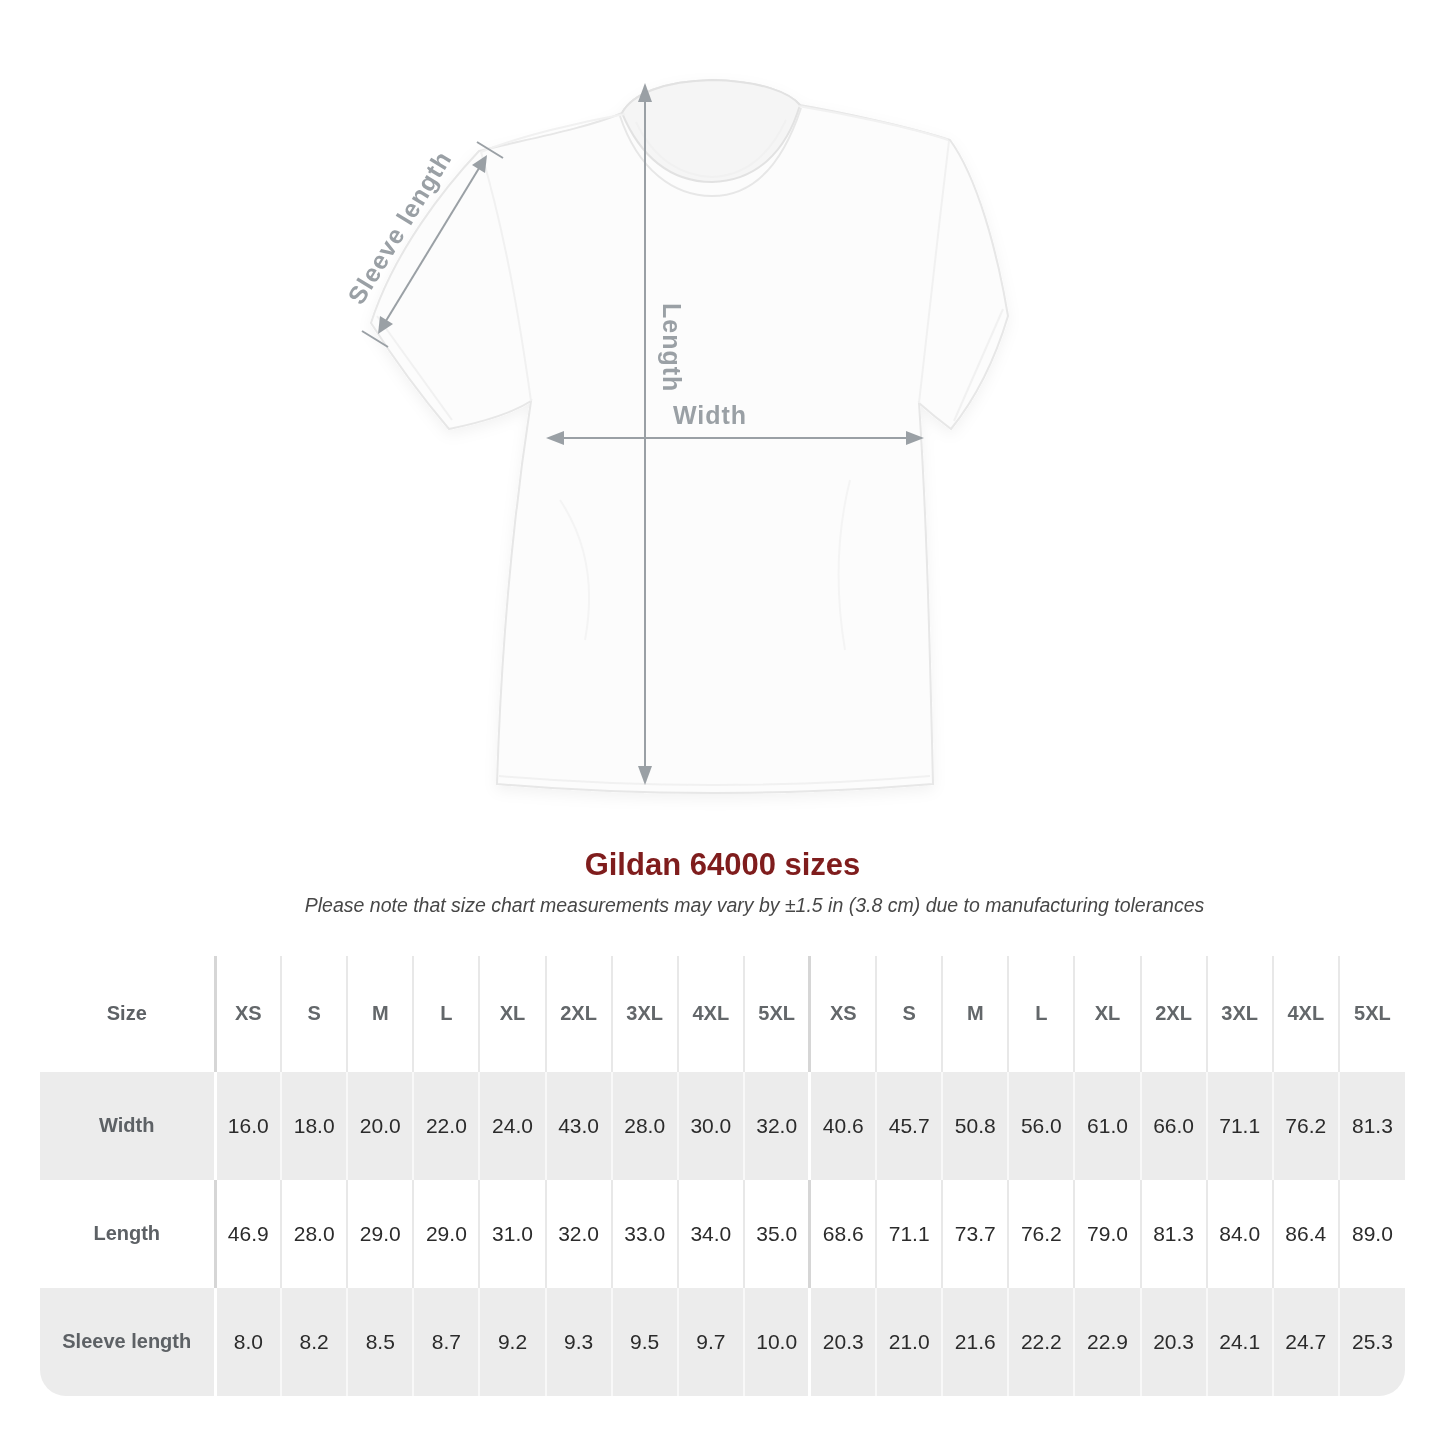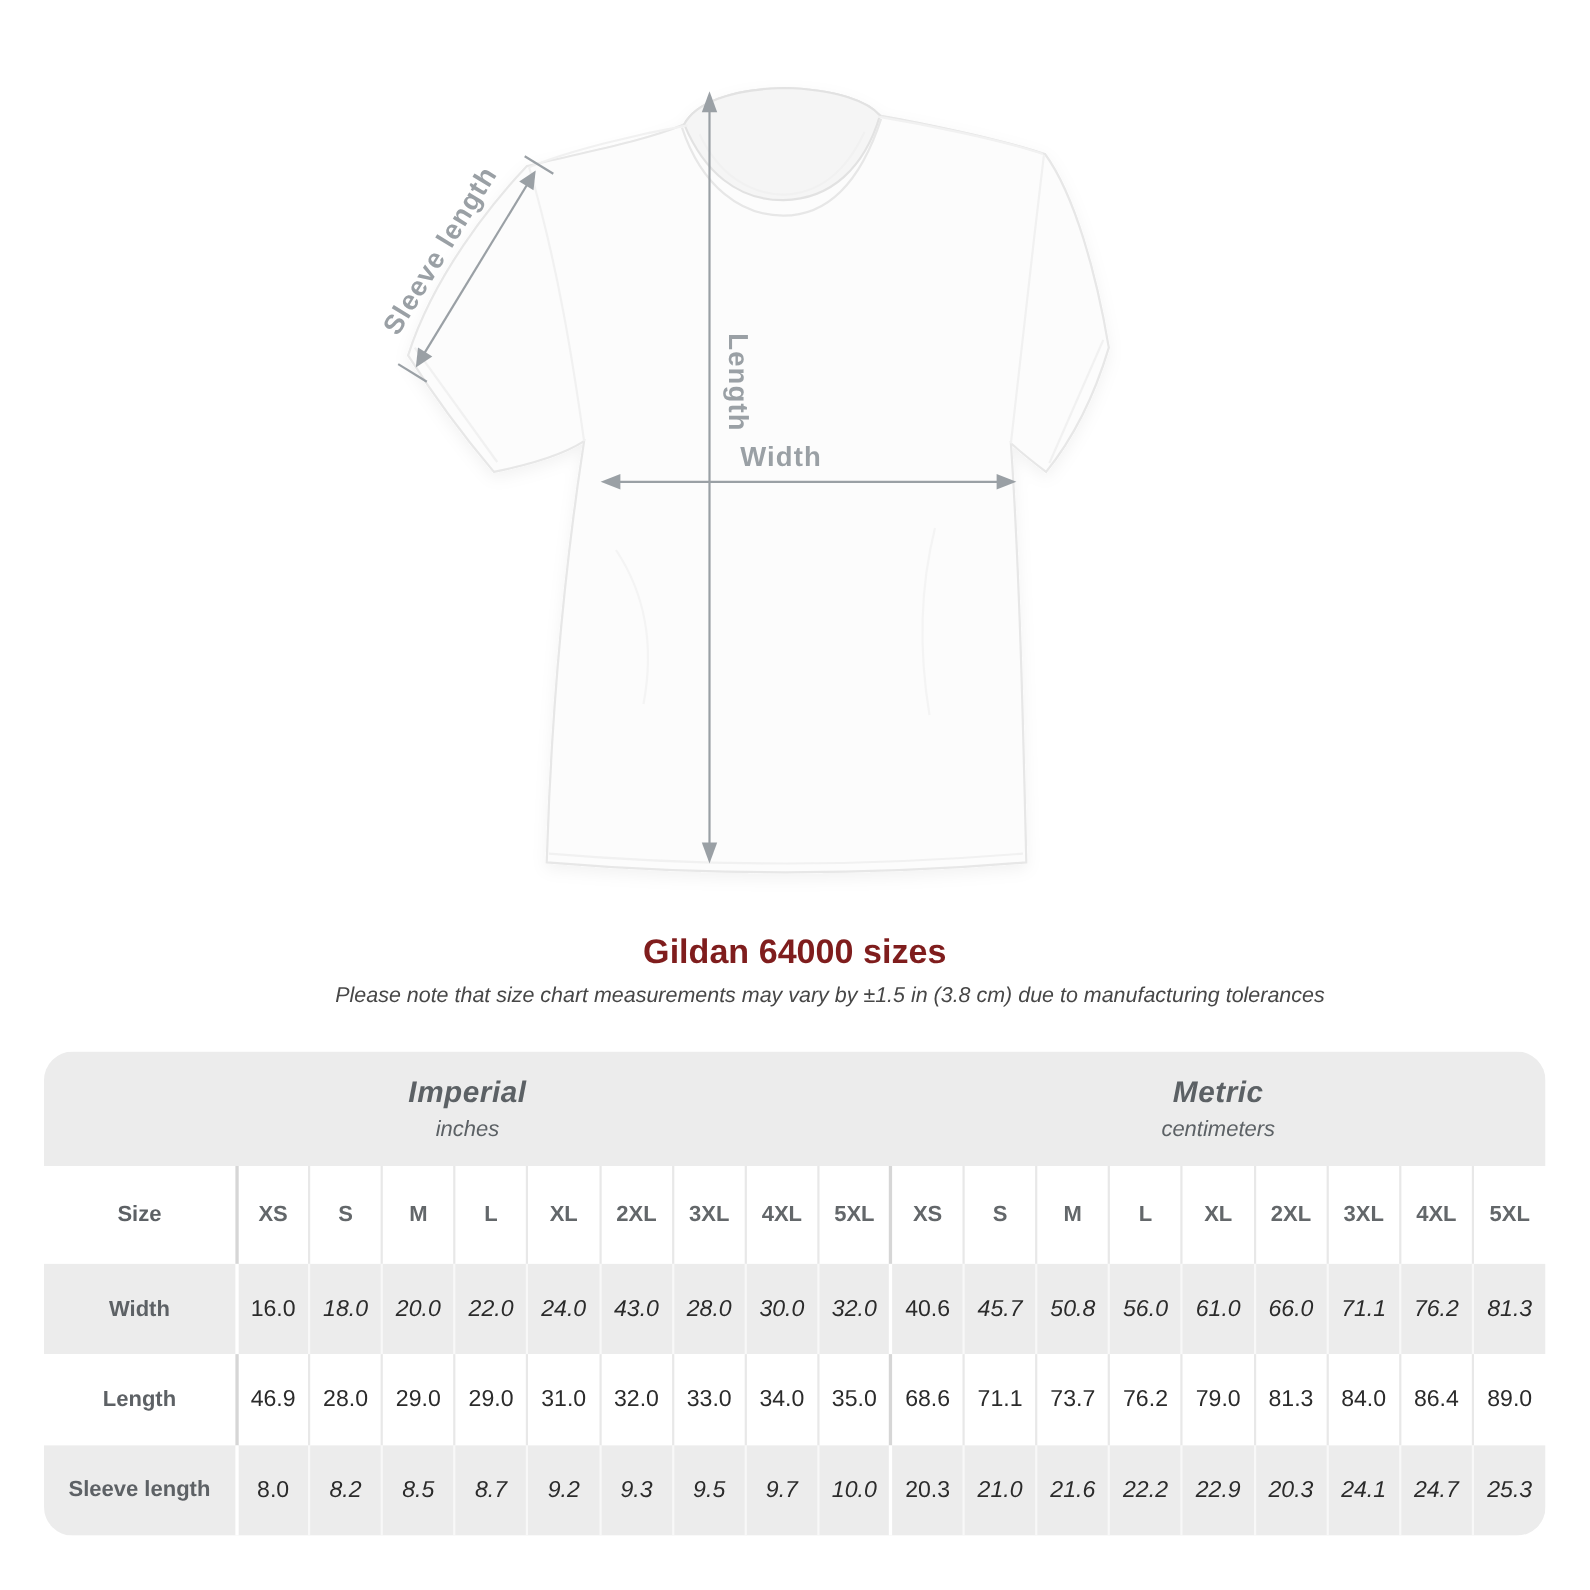--- a/index.html
+++ b/index.html
@@ -36,21 +36,21 @@
   .grp-title{font-style:italic;font-weight:700;font-size:27px;color:#5c6165;letter-spacing:.5px;}
   .grp-sub{font-style:italic;font-size:20px;color:#5c6165;margin-top:7px;}
   th.corner{font-size:20px;font-weight:700;color:#5d6165;}
   th.szh{font-size:20px;font-weight:700;color:#63676a;}
   th.rowlbl{font-size:20px;font-weight:700;color:#5d6165;}
   td.val{font-size:21px;color:#2b2b2b;}
   .sep{border-left:2px solid transparent;}
   .thick{border-left:3px solid transparent;}
   tr.plain .sep, #size-header-row .sep{border-left-color:#e8e8e8;}
   tr.plain .thick, #size-header-row .thick{border-left-color:#d6d6d6;}
-  tr.stripe .sep{border-left-color:#f8f8f8;font-style:italic;}
+  tr.stripe .sep{border-left-color:#f8f8f8;}
   tr.stripe .thick{border-left-color:#ffffff;}
 </style>
 </head>
 <body>
 
 <div class="shirt-wrap">
   <svg viewBox="0 0 1445 840" width="1445" height="840">
     <defs>
       <filter id="soft" x="-8%" y="-8%" width="116%" height="118%">
         <feDropShadow dx="0" dy="5" stdDeviation="7" flood-color="#000000" flood-opacity="0.05"></feDropShadow>
@@ -134,30 +134,20 @@
         <col>
         <col>
         <col>
         <col>
         <col>
         <col>
         <col>
         <col>
       </colgroup>
     <tbody>
-        <tr class="band">
-      <td colspan="10">
-        <div class="grp-title">Imperial</div>
-        <div class="grp-sub">inches</div>
-      </td>
-      <td colspan="9">
-        <div class="grp-title">Metric</div>
-        <div class="grp-sub">centimeters</div>
-      </td>
-    </tr>
     <tr id="size-header-row">
           <th class="corner">Size</th>
           <th class="szh thick">XS</th>
           <th class="szh sep">S</th>
           <th class="szh sep">M</th>
           <th class="szh sep">L</th>
           <th class="szh sep">XL</th>
           <th class="szh sep">2XL</th>
           <th class="szh sep">3XL</th>
           <th class="szh sep">4XL</th>

